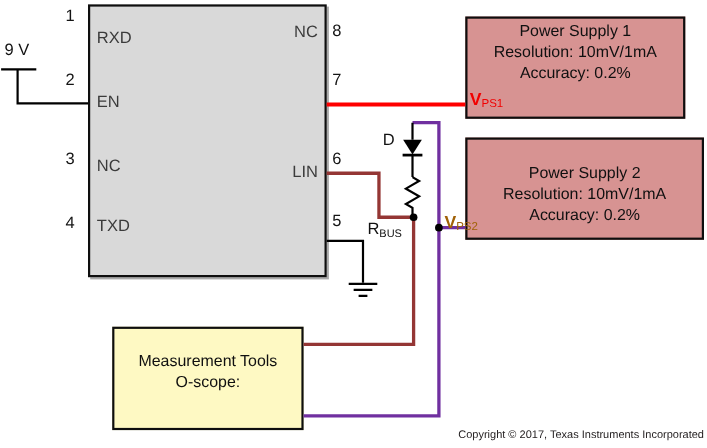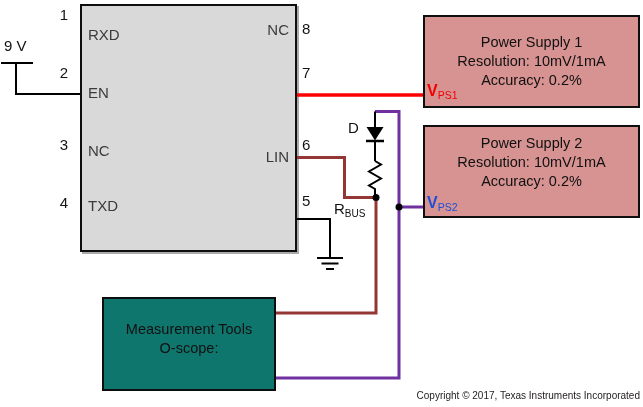--- a/index.html
+++ b/index.html
@@ -12,22 +12,22 @@
     left:80px; top:4px; width:217px; height:248px;
     border:2px solid #0e0e0e; box-sizing:border-box;
     box-shadow:2px 2px 0 rgba(100,100,100,.55);
   }
   .pinlabel { font-size:15px; color:#3b3b3b; white-space:nowrap; }
   .pinnum   { font-size:15px; color:#141414; }
   .box {
     border:2px solid #0e0e0e; box-sizing:border-box; text-align:center;
     font-size:14.5px; color:#101010; line-height:19px;
   }
-  .ps1  { left:423px; top:15px;  width:217px; height:93px; padding-top:16px; }
-  .ps2  { left:423px; top:125px; width:217px; height:93px; padding-top:7px; }
+  .ps1  { left:423px; top:15px;  width:200px; height:93px; padding-top:3px; }
+  .ps2  { left:423px; top:125px; width:217px; height:93px; padding-top:22px; }
   .meas { left:102px; top:297px; width:174px; height:94px; padding-top:21px; }
   .complabel { font-size:15px; color:#111; white-space:nowrap; }
   .terminal  { font-weight:bold; font-size:16px; white-space:nowrap; }
   .sub { font-size:10px; vertical-align:-2.5px; }
   .terminal .sub { font-size:10.5px; font-weight:normal; }
   .copyright { font-size:10px; color:#262223; white-space:nowrap; }
   svg { pointer-events:none; }
 </style>
 </head>
 <body>
@@ -41,21 +41,21 @@
     <div>Resolution: 10mV/1mA</div>
     <div>Accuracy: 0.2%</div>
   </div>
 
   <div class="abs box ps2" style="background-color: rgb(215, 147, 146);">
     <div>Power Supply 2</div>
     <div>Resolution: 10mV/1mA</div>
     <div>Accuracy: 0.2%</div>
   </div>
 
-  <div class="abs box meas" style="background-color: #0f766e;">
+  <div class="abs box meas" style="background-color: #fef9c3;">
     <div>Measurement Tools</div>
     <div>O-scope:</div>
   </div>
 
   <svg class="abs" style="left:0;top:0" width="643" height="407">
     <path d="M1 63 H33 M16 63 V94 H80" fill="none" stroke-width="2" stroke="#000000"></path>
     <path d="M297 95 H423" fill="none" stroke-width="3.5" stroke="#ff0000"></path>
     <path d="M297 219 H330 V257" fill="none" stroke-width="2" stroke="#000000"></path>
     <path d="M317 258 H343 M321.5 263.5 H338.5 M326 269 H334" fill="none" stroke-width="2" stroke="#000000"></path>
     <path d="M297 157.5 H344.5 V197.5 H376 V313 H276" fill="none" stroke-width="3" stroke="#943634"></path>
@@ -93,19 +93,19 @@
   </div>
 
   <div class="abs complabel" style="left:348px;top:119px">D</div>
   <div class="abs complabel" style="left:334px;top:200px">
     <span>R</span><span class="sub">BUS</span>
   </div>
 
   <div class="abs terminal" style="left: 427px; top: 82px; color: rgb(242, 0, 0);">
     <span>V</span><span class="sub">PS1</span>
   </div>
-  <div class="abs terminal" style="left: 427px; top: 194px; color: #1d4ed8;">
+  <div class="abs terminal" style="left: 404px; top: 194px; color: #a16207;">
     <span>V</span><span class="sub">PS2</span>
   </div>
 
   <div class="abs copyright" style="right:3px;top:390px">Copyright © 2017, Texas Instruments Incorporated</div>
 
 </div>
 
 </body></html>

